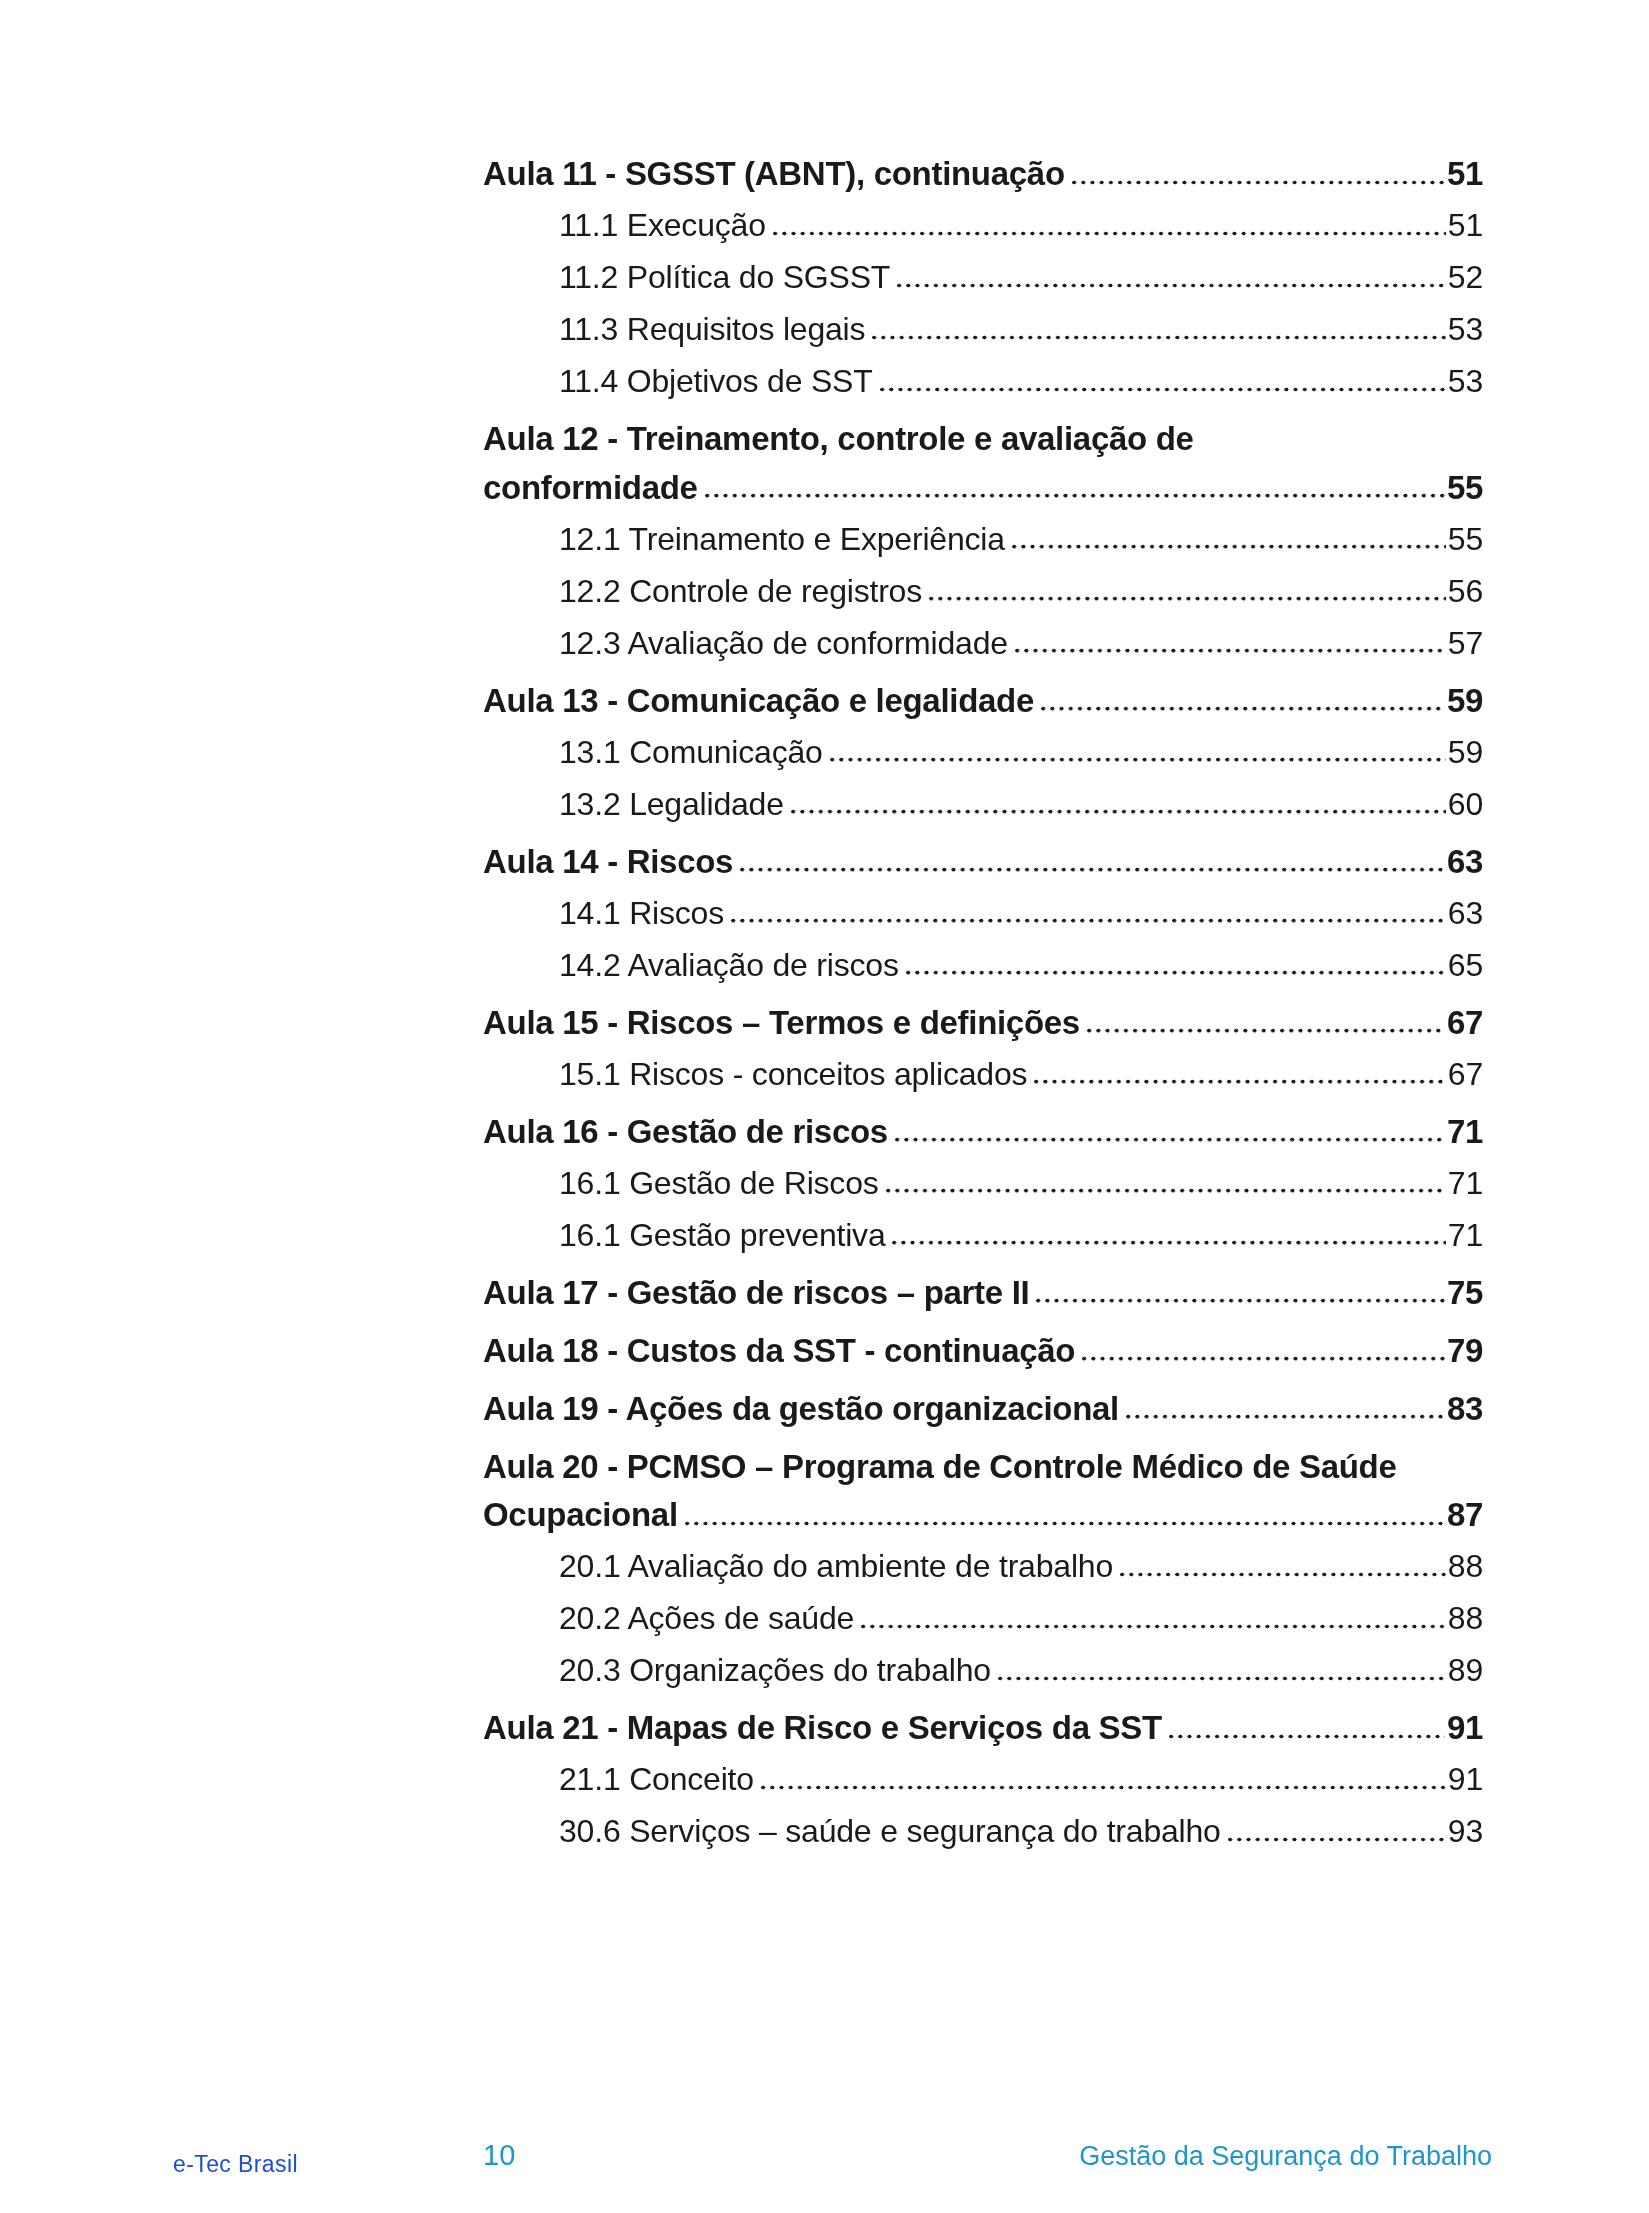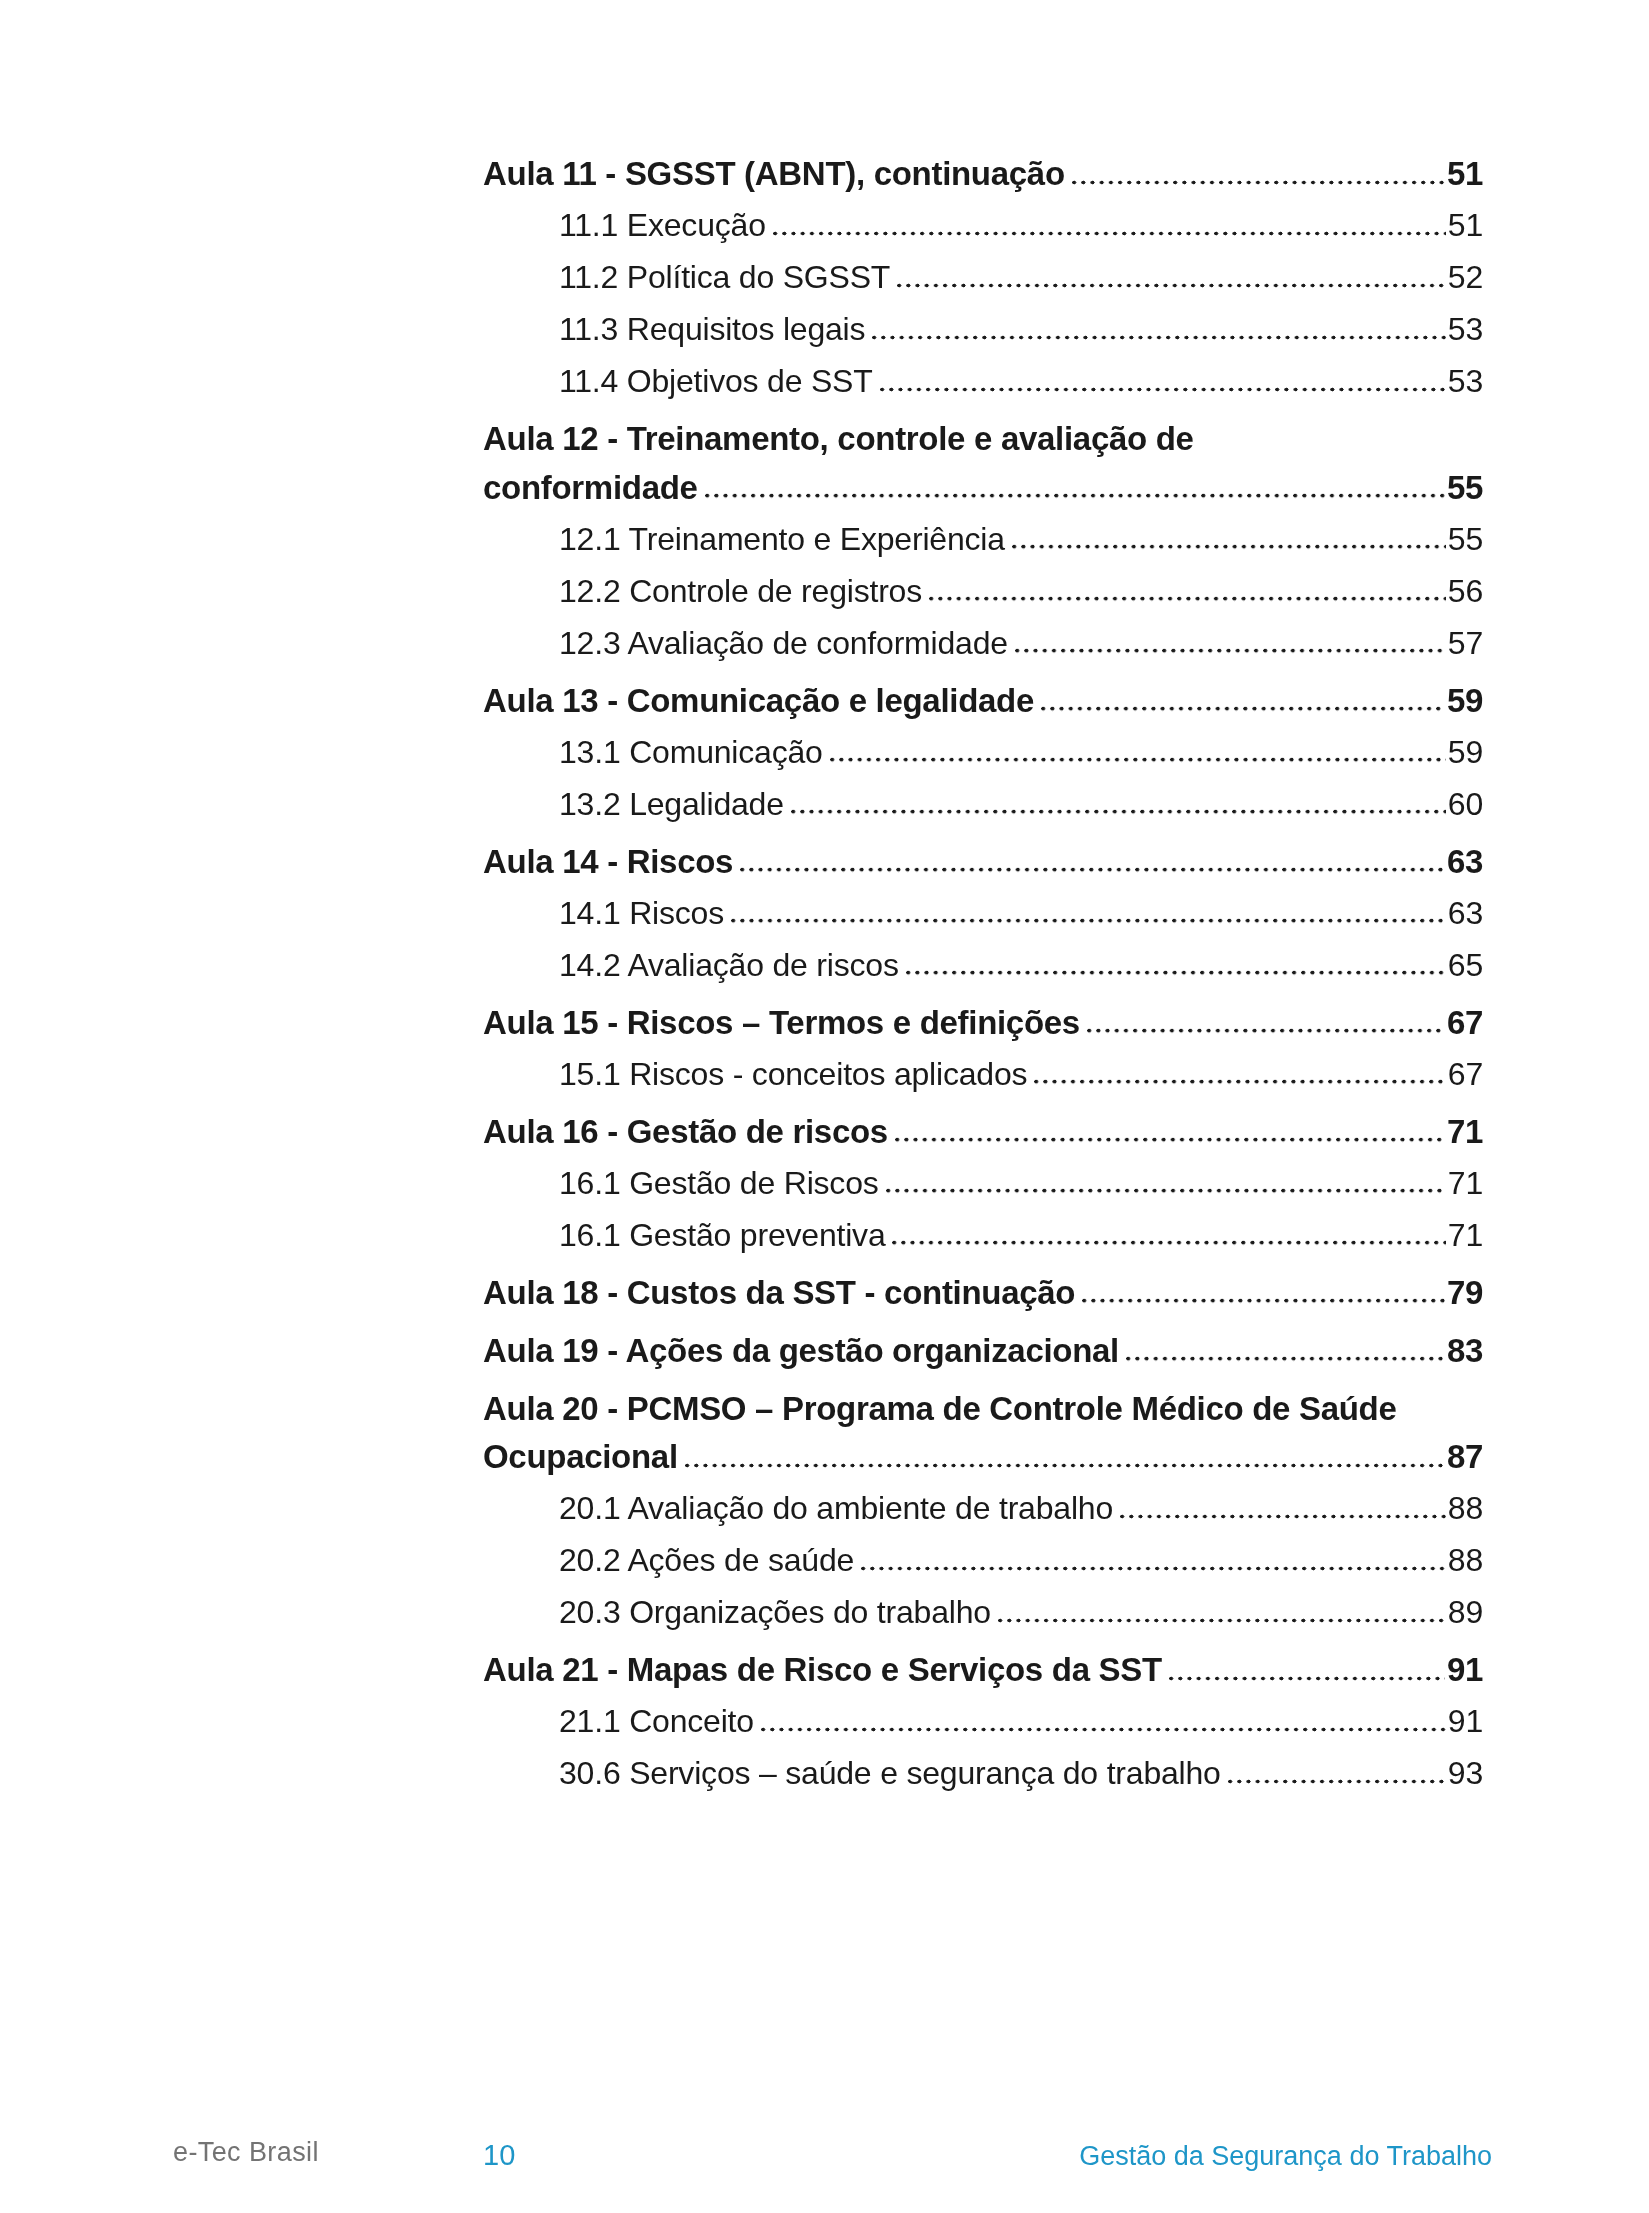--- a/index.html
+++ b/index.html
@@ -61,24 +61,24 @@
   .footer {
     position: absolute;
     left: 0;
     top: 2136px;
     width: 100%;
     height: 52px;
   }
   .footer .brand {
     position: absolute;
     left: 173px;
-    top: 1px;
-    font-size: 27px;
+    top: 15px;
+    font-size: 23px;
     letter-spacing: 0.4px;
-    color: #737373;
+    color: #1d4ed8;
   }
   .footer .pagenum {
     position: absolute;
     left: 483px;
     top: 2.6px;
     font-size: 29px;
     font-weight: 400;
     color: #1e96c8;
   }
   .footer .course {
@@ -203,20 +203,27 @@
         <span class="pnum">71</span>
       </div>
       <div class="row item">
         <span class="label">16.1 Gestão preventiva</span>
         <span class="leader"></span>
         <span class="pnum">71</span>
       </div>
     </section>
     <section class="toc-section">
       <div class="row heading">
+        <span class="label">Aula 17 - Gestão de riscos – parte II</span>
+        <span class="leader"></span>
+        <span class="pnum">75</span>
+      </div>
+    </section>
+    <section class="toc-section">
+      <div class="row heading">
         <span class="label">Aula 18 - Custos da SST - continuação</span>
         <span class="leader"></span>
         <span class="pnum">79</span>
       </div>
     </section>
     <section class="toc-section">
       <div class="row heading">
         <span class="label">Aula 19 - Ações da gestão organizacional</span>
         <span class="leader"></span>
         <span class="pnum">83</span>

